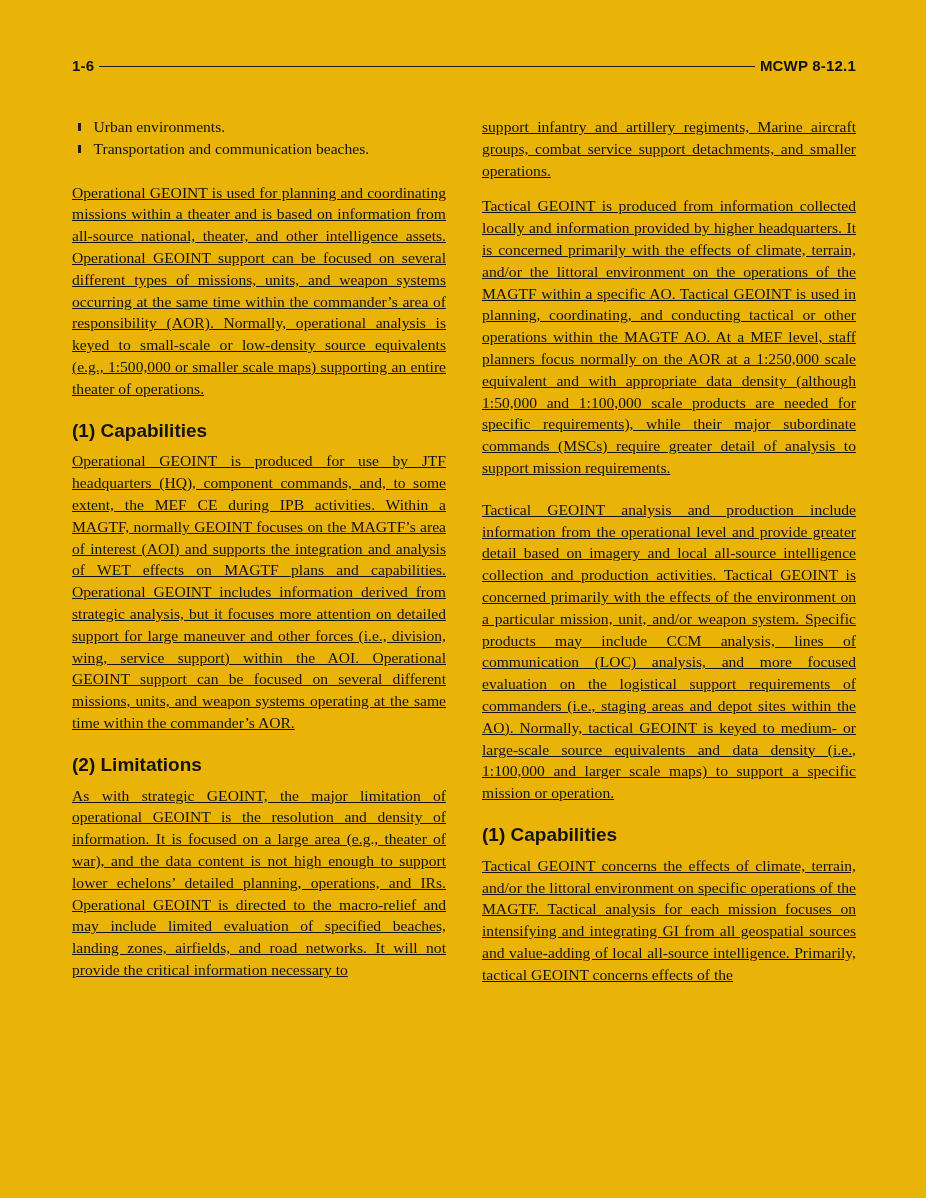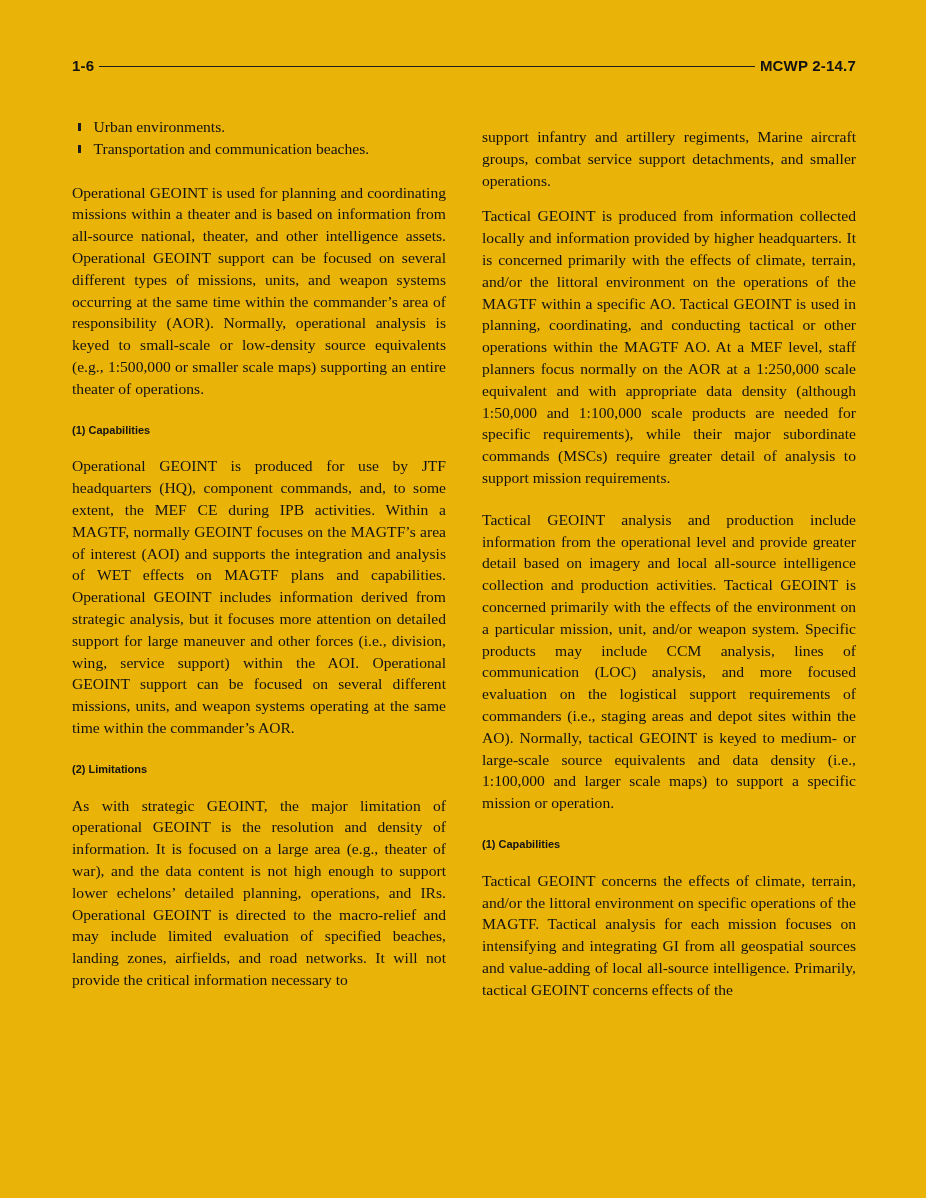--- a/index.html
+++ b/index.html
@@ -45,30 +45,31 @@
     display: flex;
     gap: 36px;
   }
   .col {
     flex: 1;
     font-size: 15.6px;
     line-height: 21.8px;
     text-align: justify;
   }
   .col p {
-    margin: 14px 0 20px 0;
+    margin: 4px 0 20px 0;
+    text-decoration: underline;
   }
   p.continuation {
     margin-bottom: 14px;
   }
   
   .subheading {
     font-family: "Liberation Sans", sans-serif;
     font-weight: bold;
-    font-size: 11px;
+    font-size: 19px;
     text-align: left;
     margin: 4px 0 9px 0;
   }
   .letter-heading {
     font-family: "Liberation Sans", sans-serif;
     font-weight: bold;
     font-size: 17.5px;
     text-align: left;
     margin: 10px 0 14px 0;
   }
@@ -93,21 +94,21 @@
   }
 </style>
 </head>
 <body>
 
 <div class="page">
 
   <div class="running-header">
     <span>1-6</span>
     <span class="rule"></span>
-    <span>MCWP 2-14.7</span>
+    <span>MCWP 8-12.1</span>
   </div>
 
   <div class="columns">
 
     <div class="col">
 
       <div class="bullet-list">
         <div class="bullet-item">
           <span class="bullet-mark"></span>
           <span class="bullet-text">Urban environments.</span>

